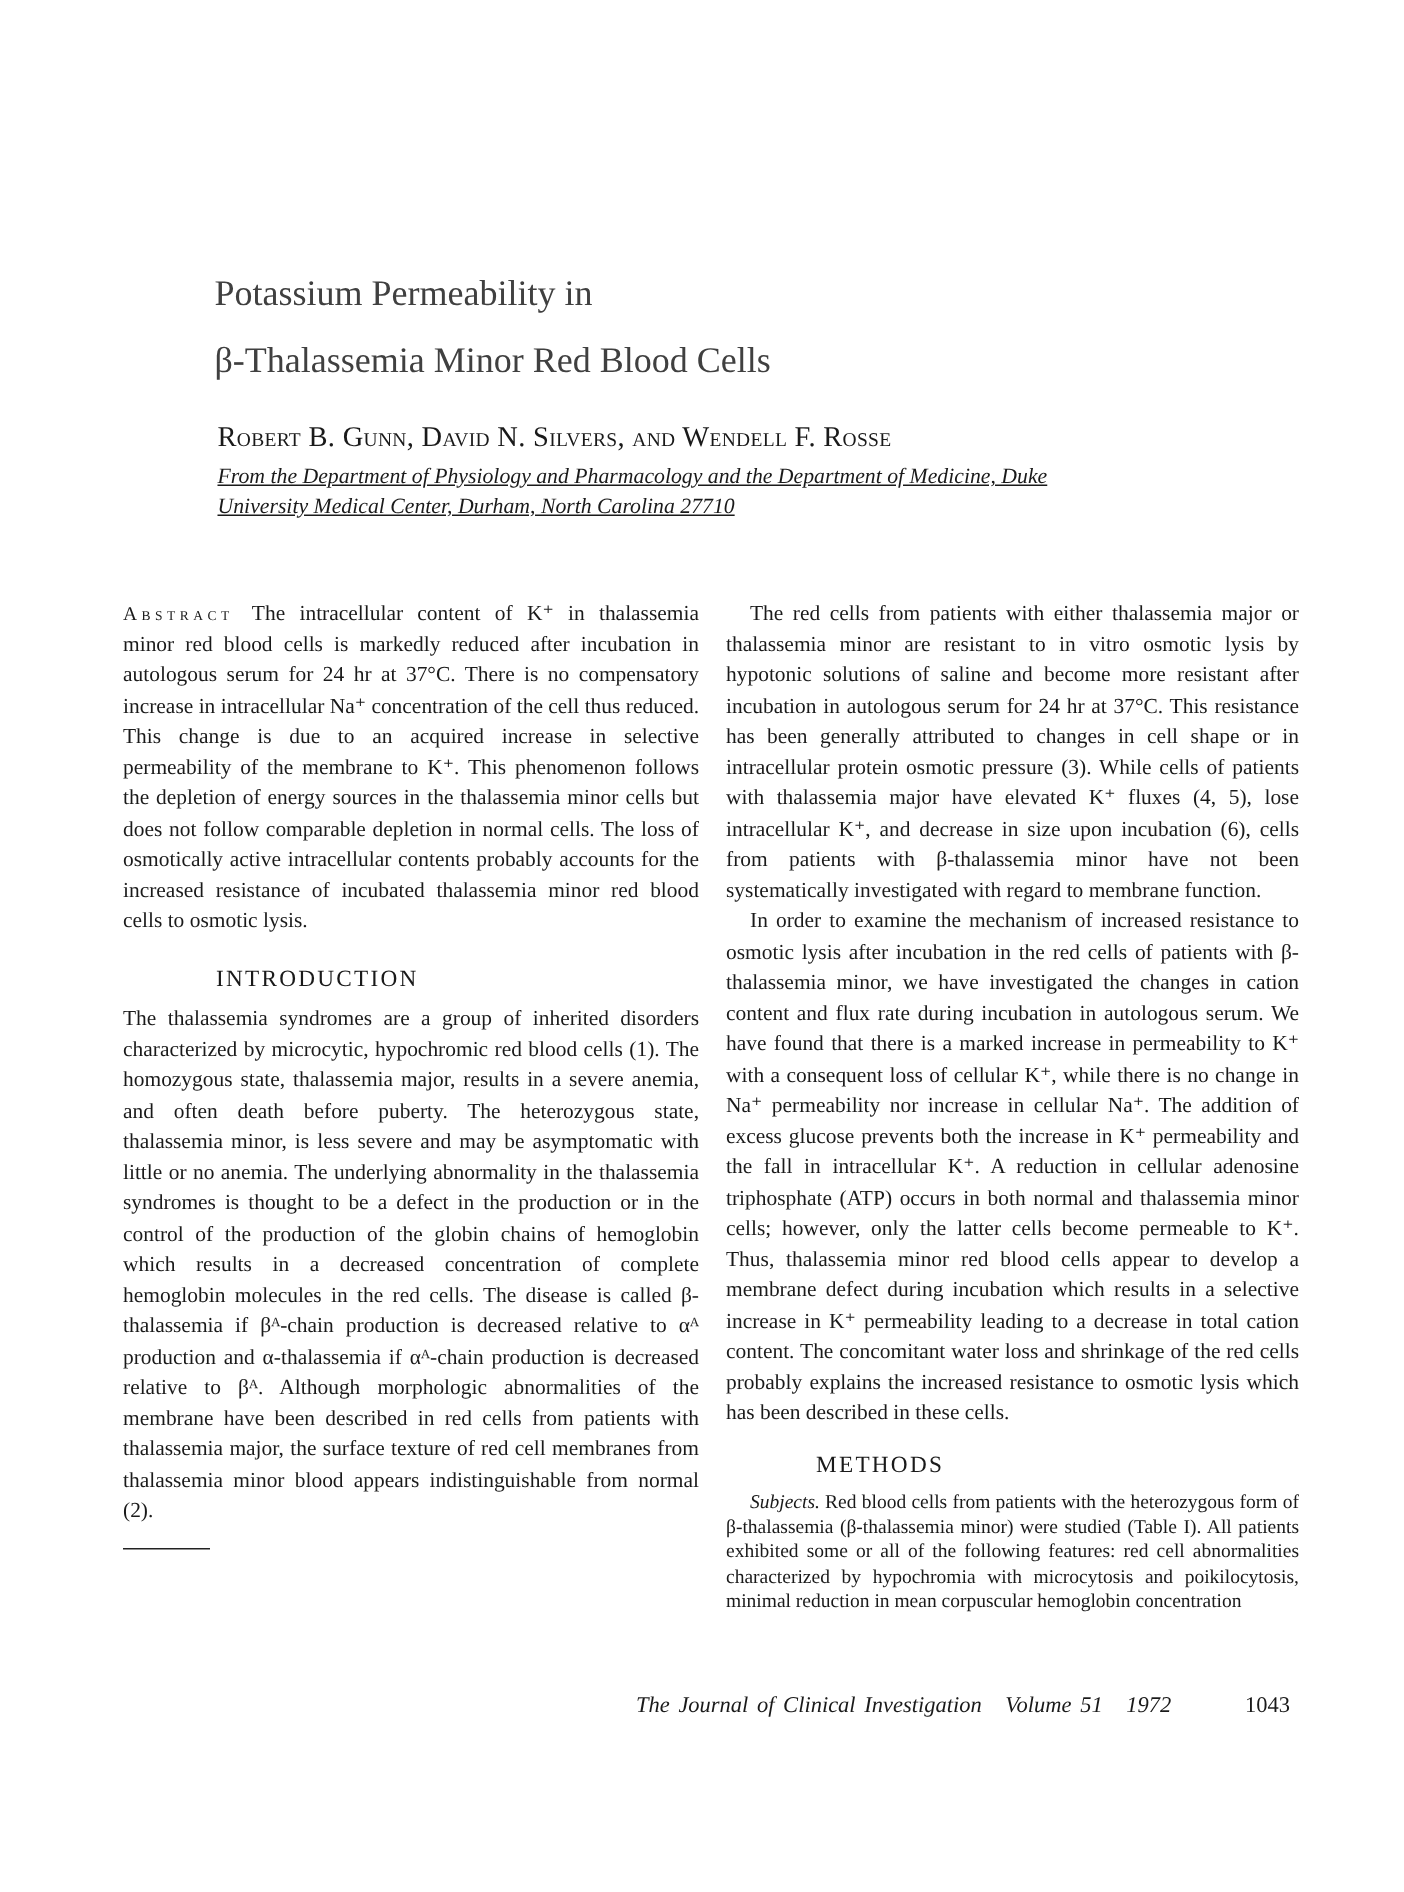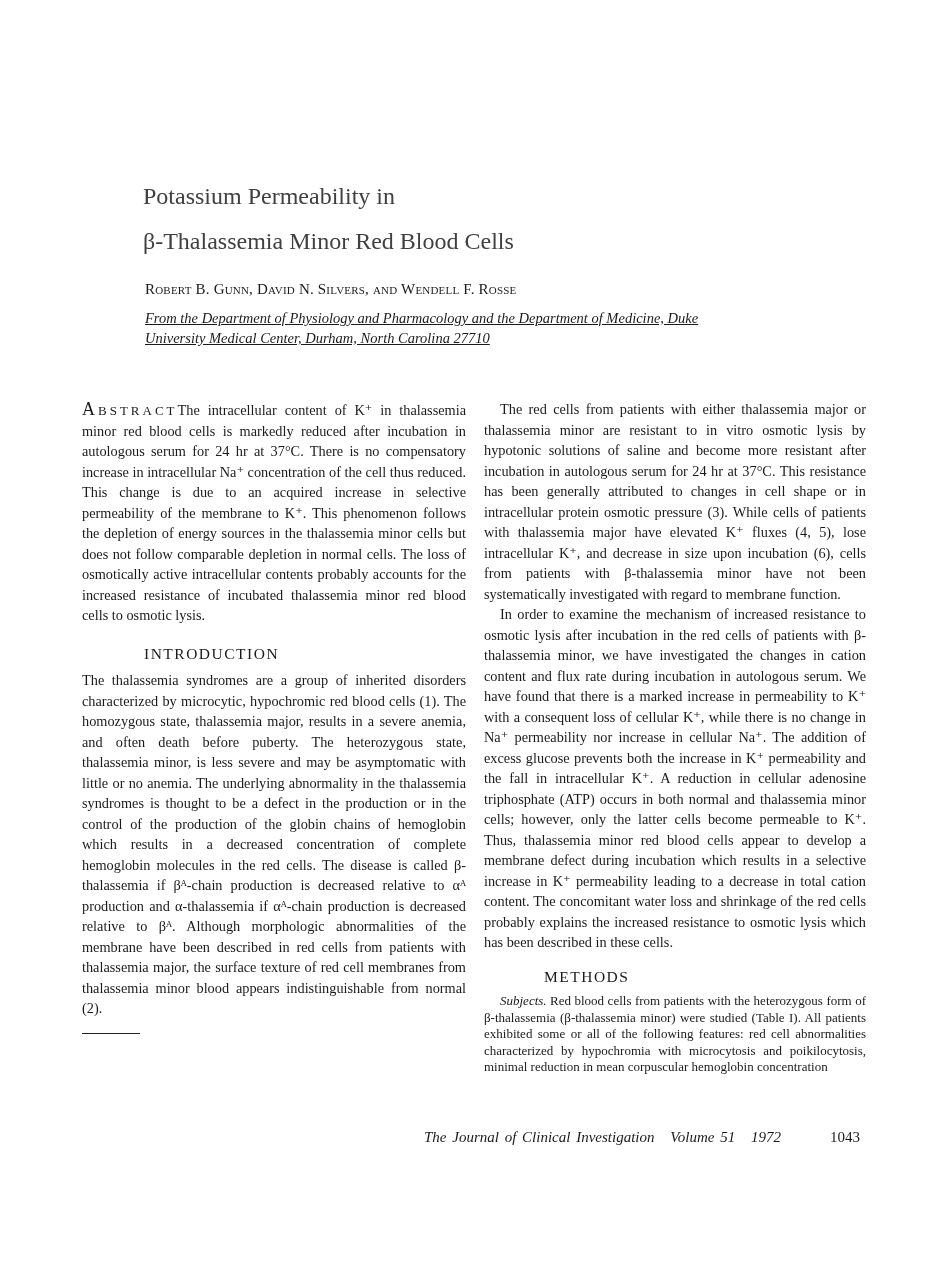--- a/index.html
+++ b/index.html
@@ -6,33 +6,33 @@
   body {
     width: 936px; height: 1261px; position: relative; overflow: hidden;
     font-family: "Liberation Serif", "DejaVu Serif", serif; color: #1a1a1a;
   }
   .title {
     position: absolute; left: 143px; top: 174px; width: 600px;
     font-size: 24px; line-height: 45px; color: #404040;
   }
   .authors {
     position: absolute; left: 145px; top: 281px;
-    font-size: 15px; letter-spacing: 0.2px; font-variant: small-caps;
+    font-size: 19px; letter-spacing: 0.2px; font-variant: small-caps;
   }
   .affil {
     position: absolute; left: 145px; top: 308px; width: 560px;
     font-size: 14.5px; line-height: 20px; font-style: italic; text-decoration: underline;
   }
   .col {
     position: absolute; width: 384px; font-size: 14.3px; line-height: 20.5px;
     text-align: justify; hyphens: manual;
   }
   .col-left { left: 82px; top: 399px; }
   .col-right { left: 484px; top: 399px; width: 382px; }
-  .abstract-label { font-variant: small-caps; letter-spacing: 3px; font-size: 18px; margin-right: 0; }
+  .abstract-label { font-variant: small-caps; letter-spacing: 3px; font-size: 13px; margin-right: 12px; }
   .section-head {
     text-align: left; font-size: 15.5px; letter-spacing: 1.5px; margin: 18px 0 6px 0;
   }
   .col-left .section-head { padding-left: 62px; }
   .col-right .section-head { padding-left: 60px; margin-top: 14px; }
   p { margin: 0; }
   .indent { text-indent: 16px; }
   .footrule { width: 58px; border-top: 1px solid #222; margin: 14px 0 8px 0; }
   .footnote { font-size: 13px; line-height: 17px; }
   .footnote p { text-indent: 14px; }

